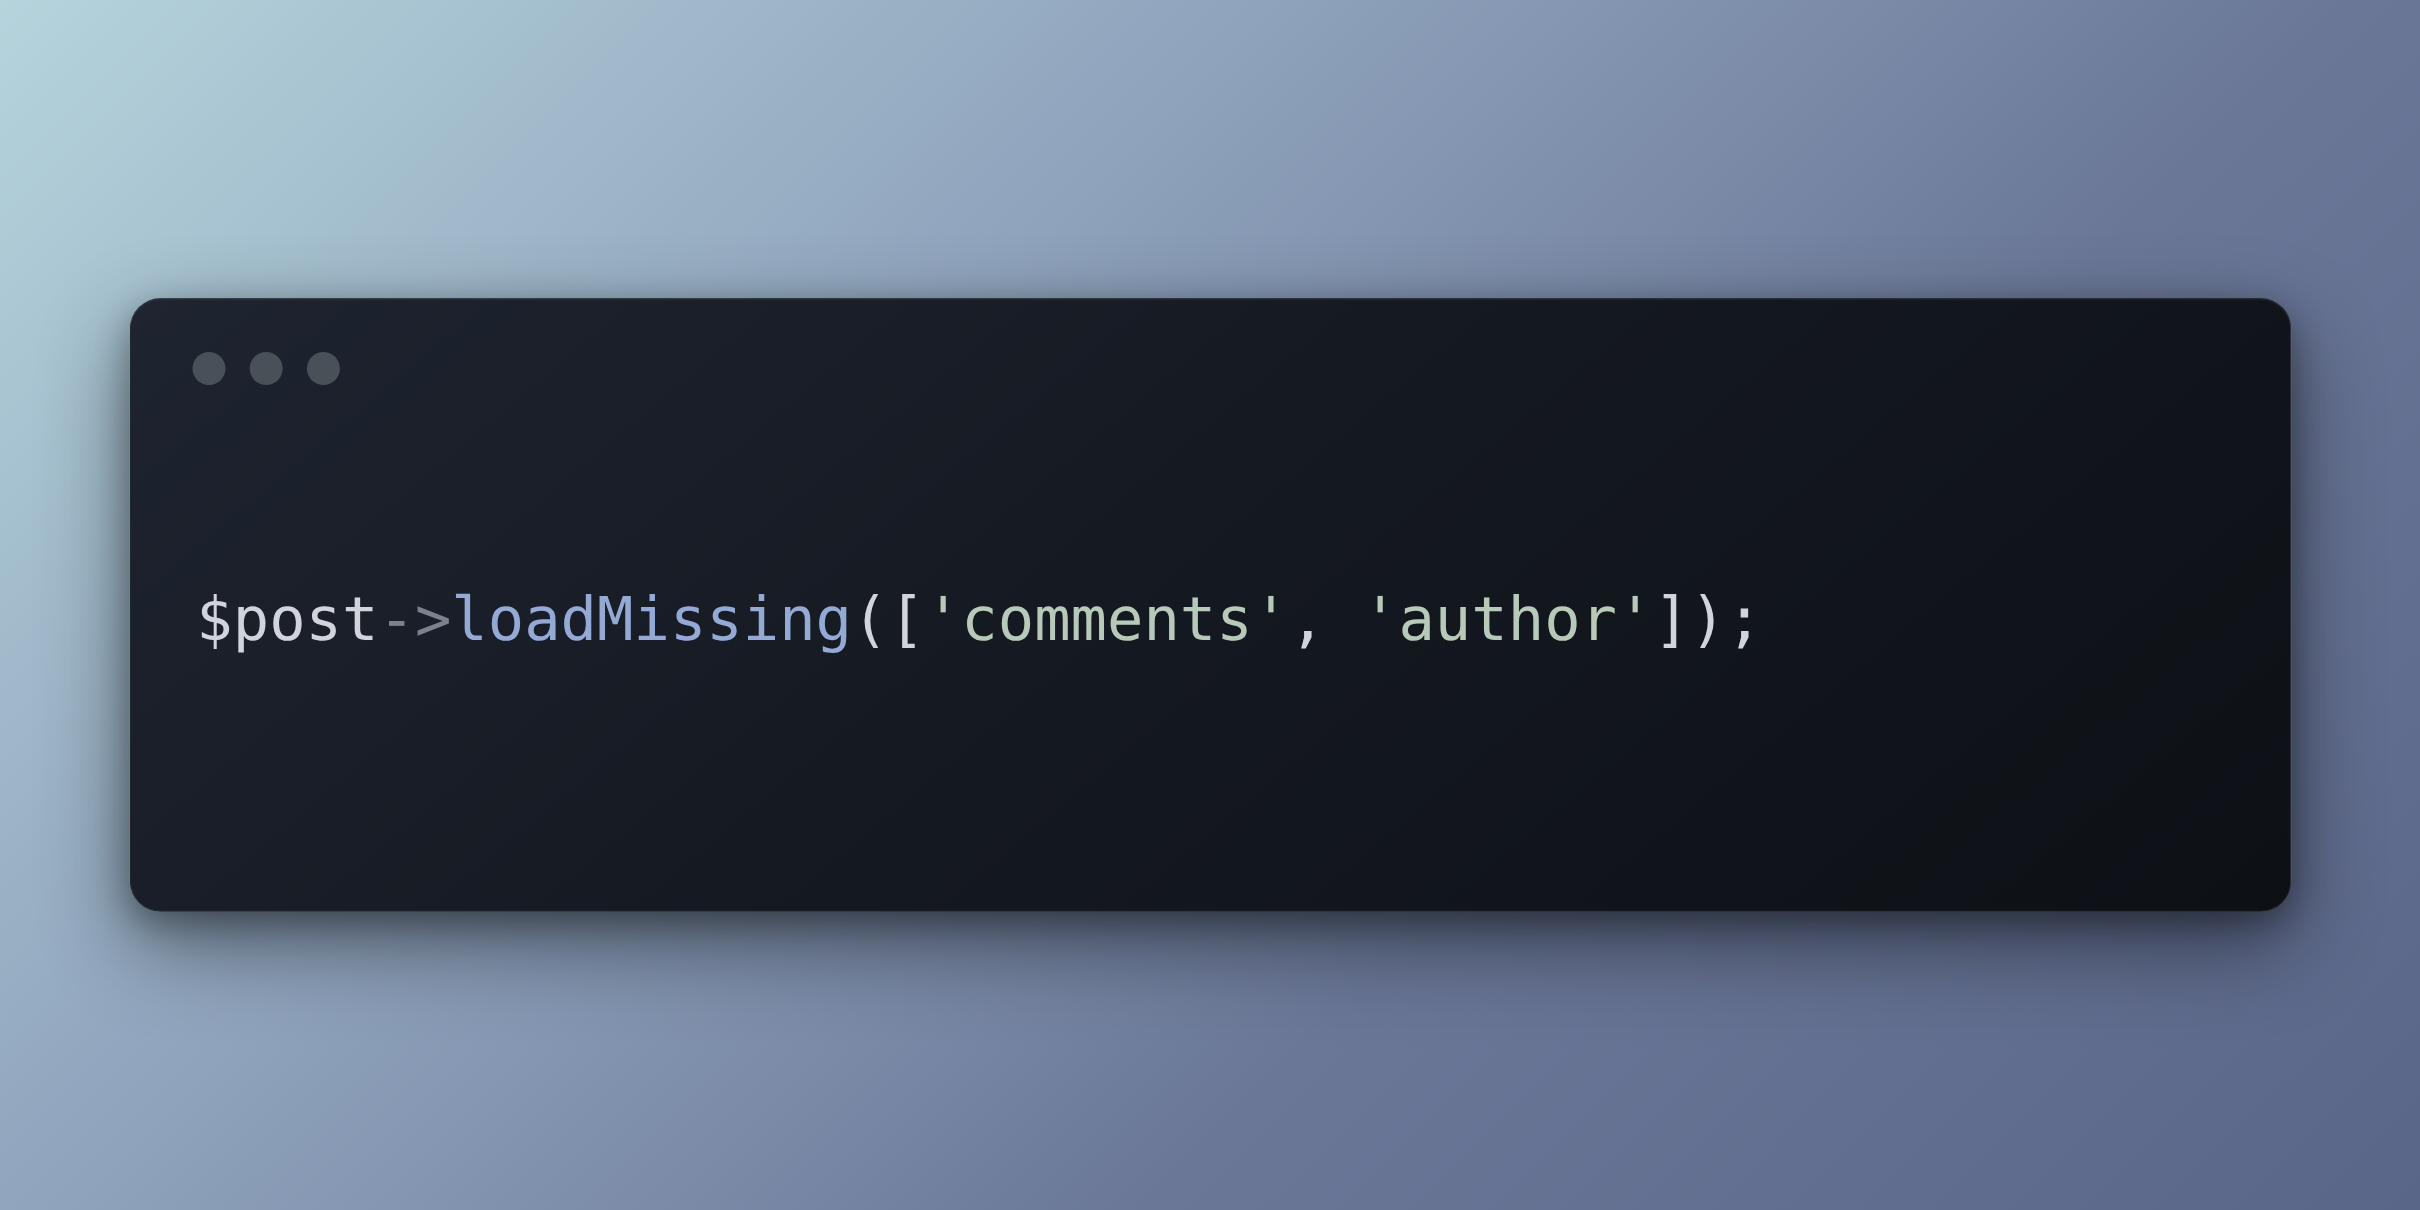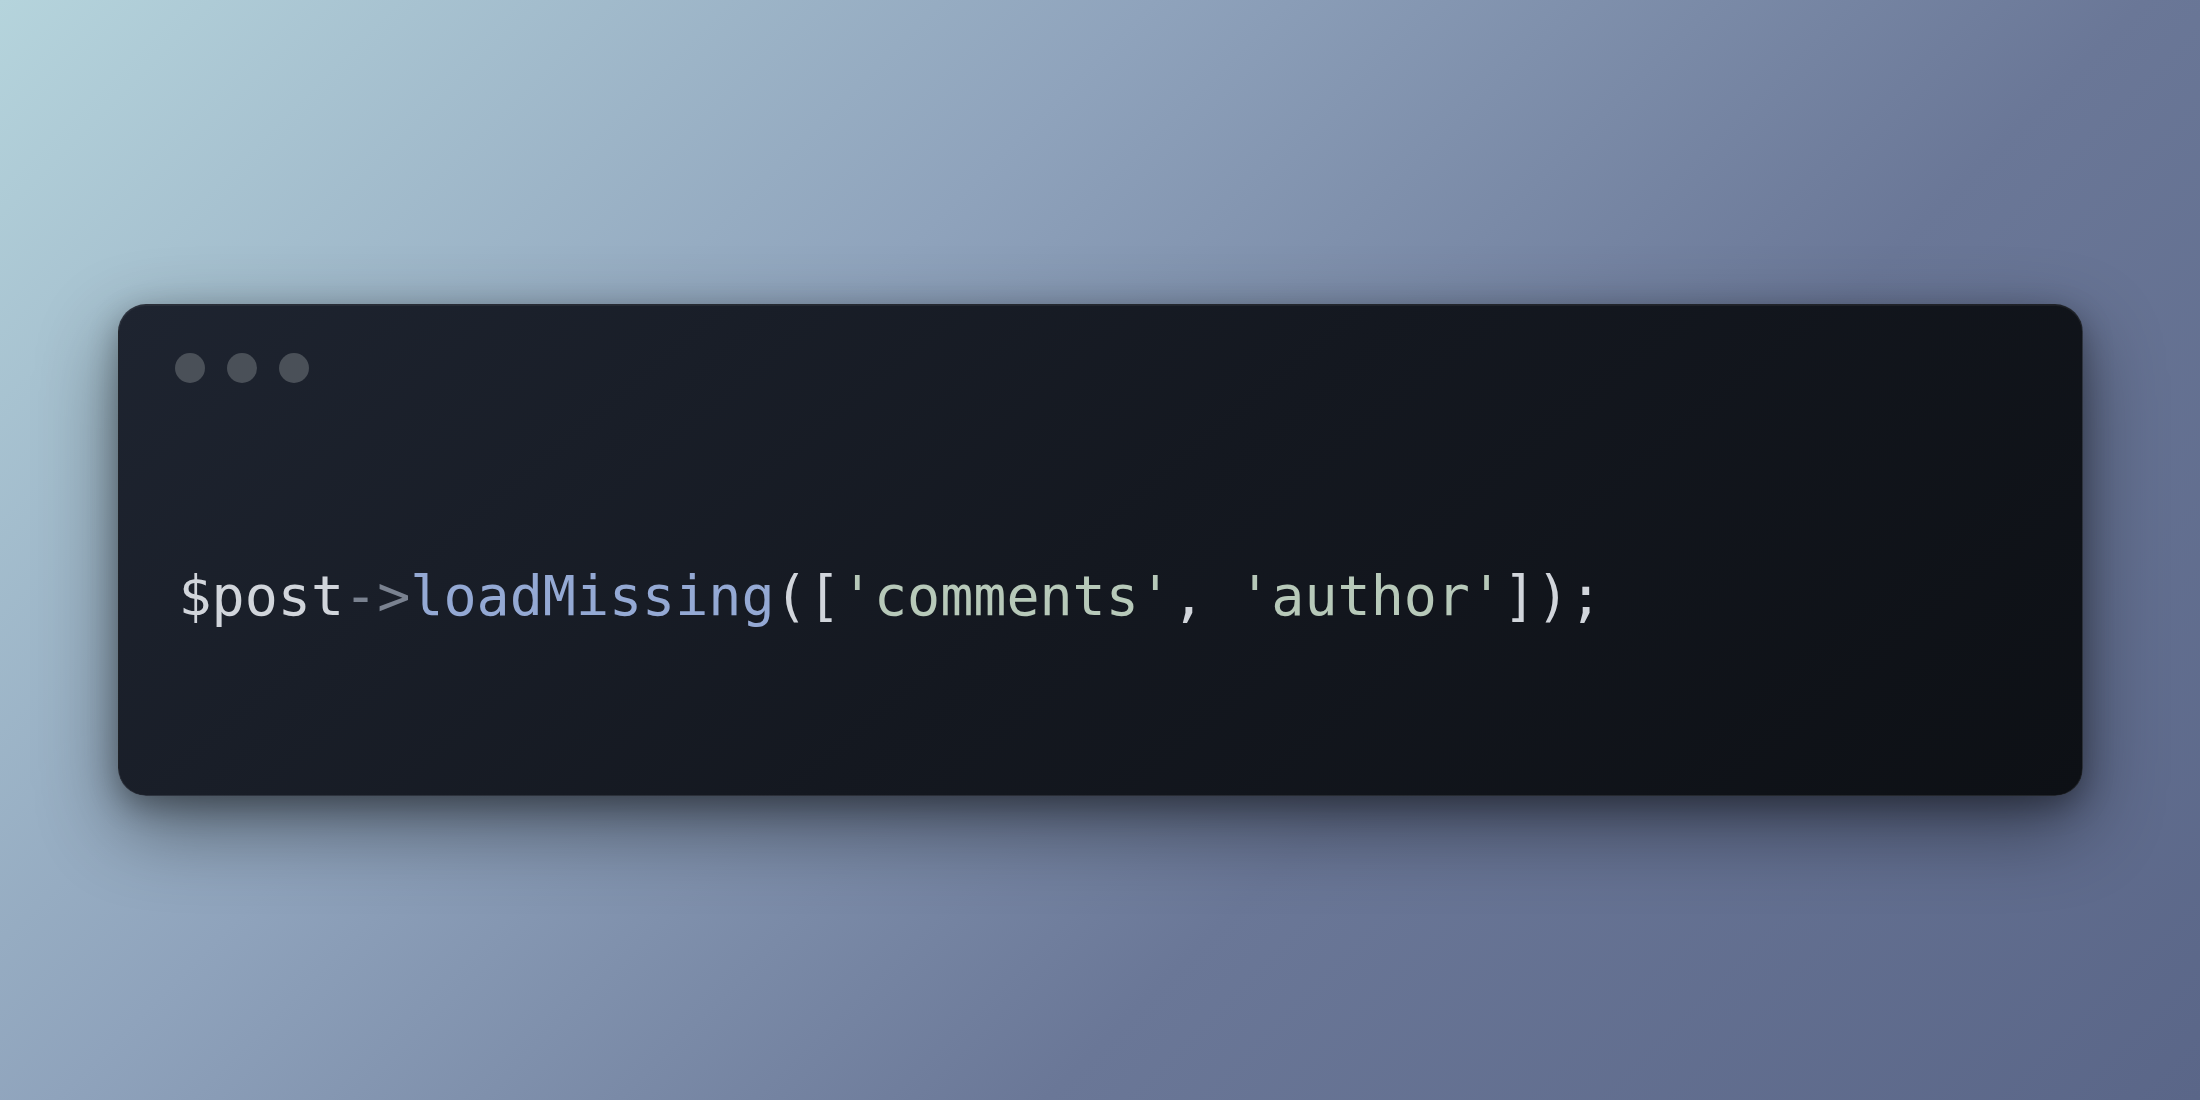--- a/index.html
+++ b/index.html
@@ -13,21 +13,21 @@
       height: 1100px;
       background: linear-gradient(135deg, #b5d4dc 0%, #8fa3bc 35%, #6a7797 65%, #5a6688 100%);
       display: flex;
       align-items: center;
       justify-content: center;
       overflow: hidden;
     }
 
     .code-window {
       width: 1965px;
-      height: 492px;
+      height: 558px;
       background: linear-gradient(140deg, #1e2430 0%, #141820 50%, #0d1015 100%);
       border-radius: 28px;
       border: 1px solid rgba(255, 255, 255, 0.08);
       box-shadow: 
         0 30px 80px rgba(0, 0, 0, 0.45),
         0 10px 30px rgba(0, 0, 0, 0.3),
         inset 0 1px 0 rgba(255, 255, 255, 0.05);
       position: relative;
       overflow: hidden;
     }

